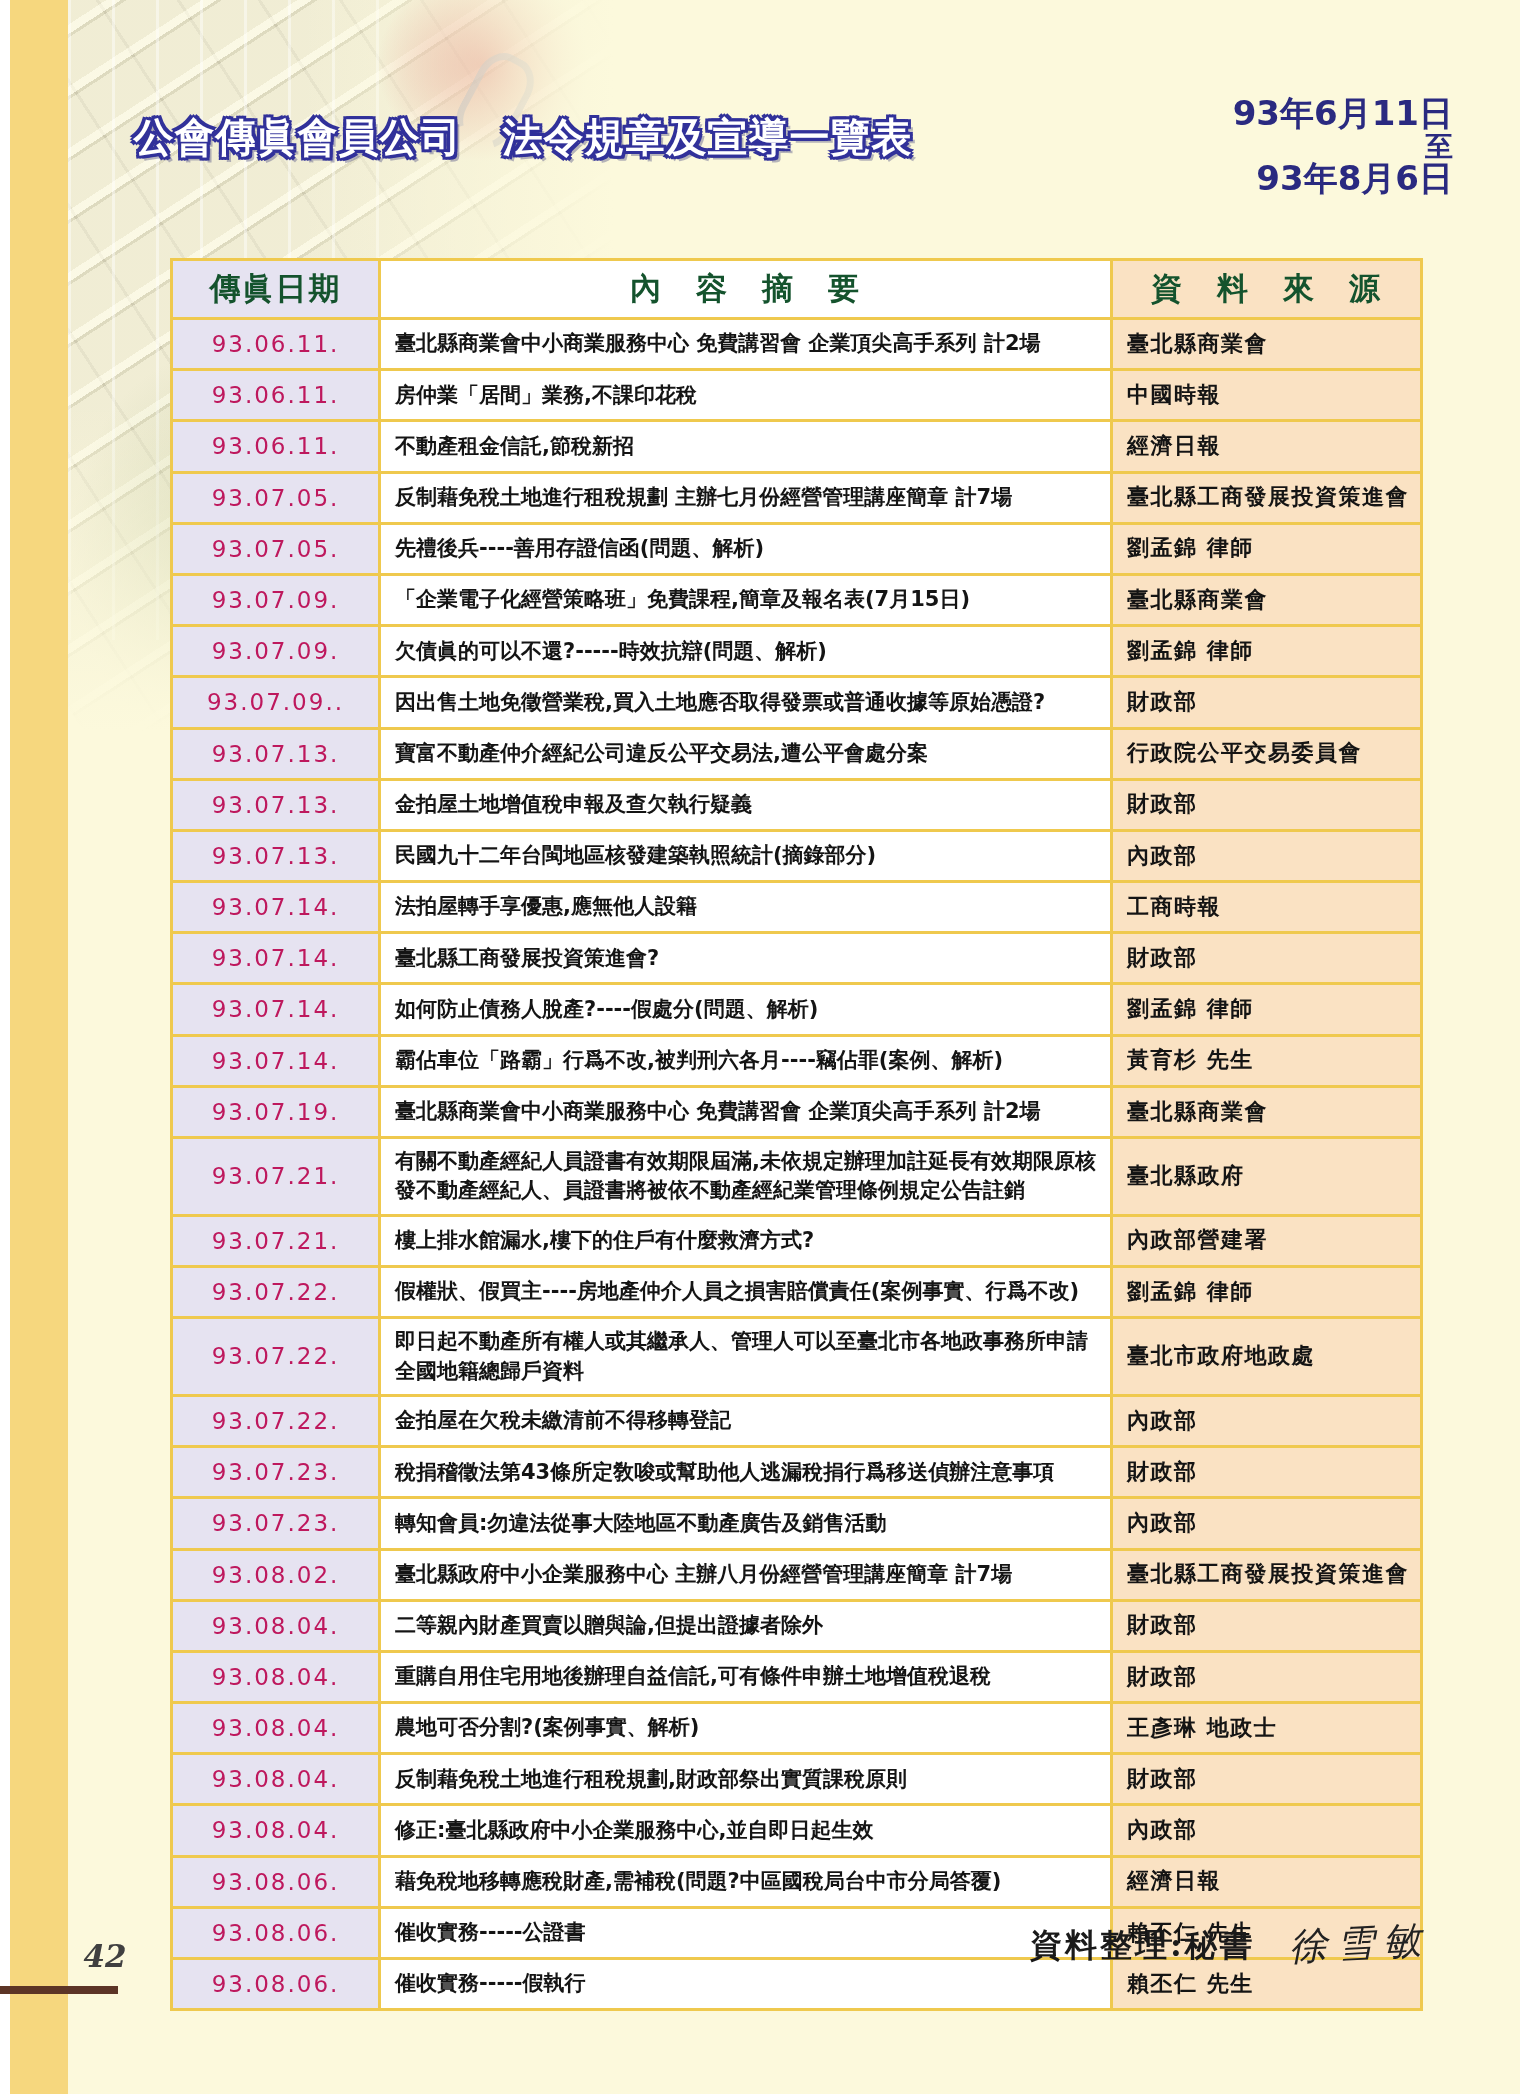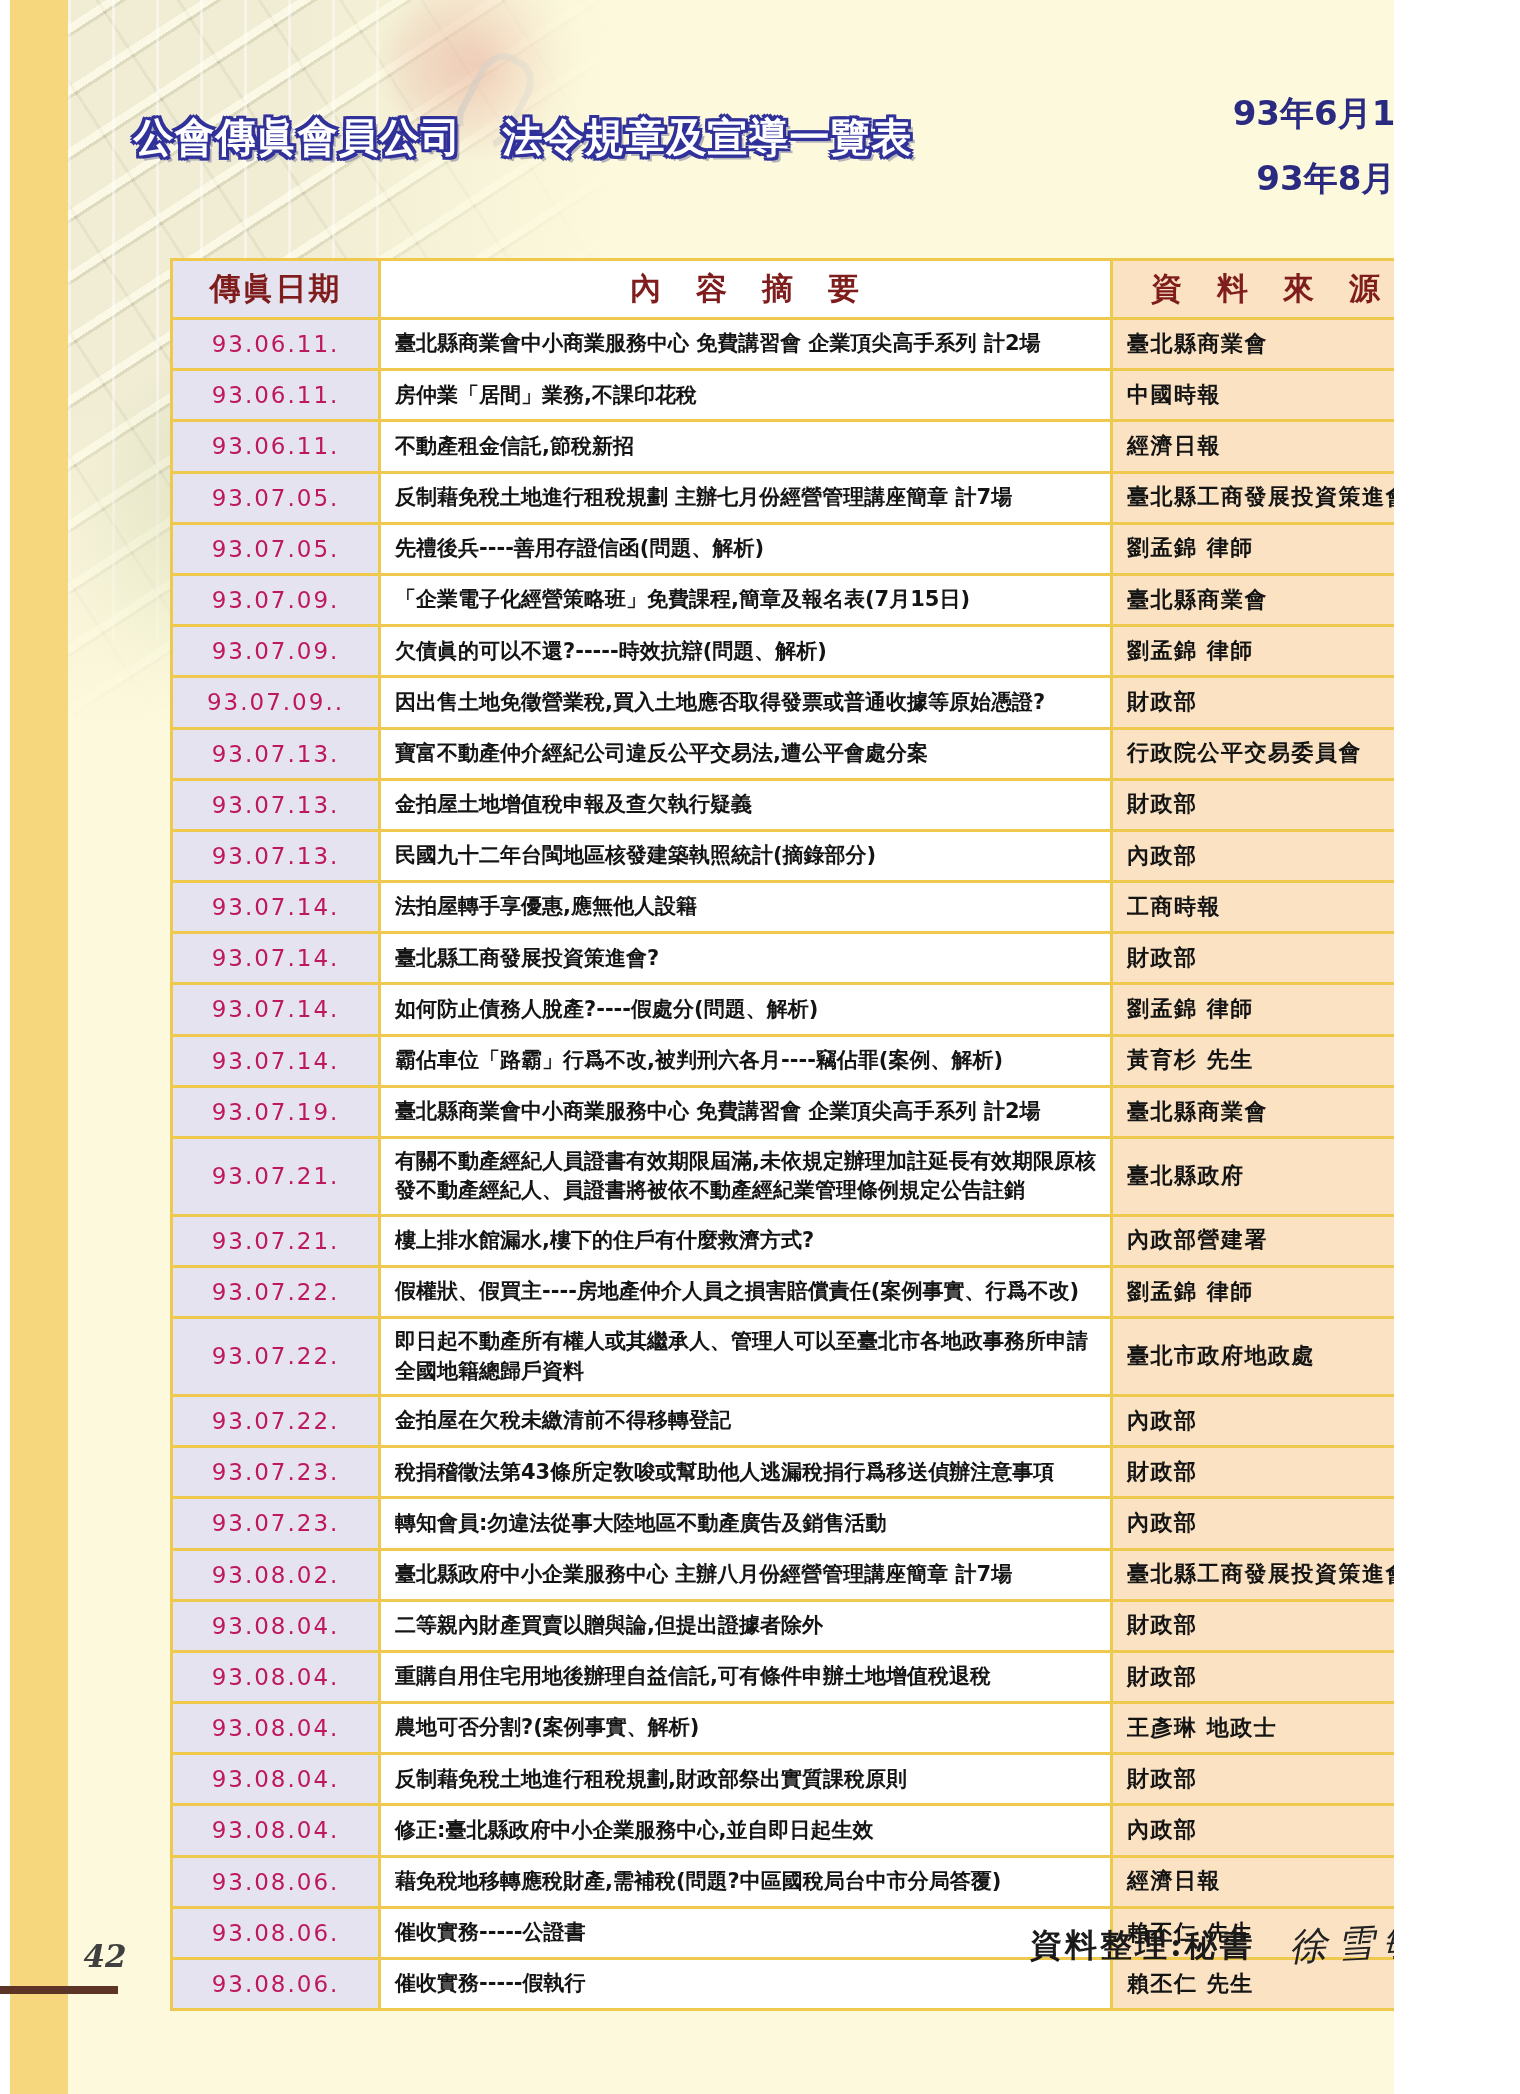--- a/index.html
+++ b/index.html
@@ -1,17 +1,17 @@
 <!DOCTYPE html>
 <html><head>
 <meta charset="utf-8">
 <style>
   html,body{margin:0;padding:0;background:#ffffff;}
   .page{
-    position:relative;width:1394px;height:2094px;overflow:hidden;
+    position:relative;width:1520px;height:2094px;overflow:hidden;
     background:#FCF9DC;
     font-family:"DejaVu Sans","Liberation Sans",sans-serif;
   }
   .edge-white{position:absolute;left:0;top:0;width:10px;height:100%;background:#ffffff;}
   .gold-strip{position:absolute;left:10px;top:0;width:58px;height:100%;background:#F6D77E;}
 
   
   .collage{position:absolute;left:68px;top:0;width:580px;height:770px;overflow:hidden;}
   .collage .keys{
     position:absolute;left:-170px;top:-190px;width:980px;height:980px;
@@ -61,21 +61,21 @@
     color:#2A2A80;font-weight:bold;z-index:3;line-height:1.05;
   }
   .daterange .d{font-size:34px;}
   .daterange .to{font-size:28px;}
 
   table.fax-table{
     position:absolute;left:170px;top:258px;width:1250px;
     border-collapse:collapse;table-layout:fixed;z-index:2;
   }
   .fax-table th,.fax-table td{border:3px solid #EFC94E;}
-  .fax-table th{height:56px;font-size:31px;font-weight:bold;color:#7f1d1d;letter-spacing:2px;padding:0;}
+  .fax-table th{height:56px;font-size:31px;font-weight:bold;color:#14532d;letter-spacing:2px;padding:0;}
   th.col-date{background:#E6E3F1;}
   th.col-summary{background:#FFFFFF;}
   th.col-source{background:#FAE2C3;}
   .fax-table td{padding:8px 14px;line-height:1.4;color:#141414;vertical-align:middle;}
   td.cell-date{background:#E6E3F1;text-align:center;font-size:23px;letter-spacing:2px;color:#be185d;}
   td.cell-summary{background:#FFFFFF;font-size:21px;font-weight:600;}
   td.cell-source{background:#FAE2C3;font-size:22px;font-weight:600;letter-spacing:1.5px;white-space:nowrap;overflow:hidden;}
 
   .footer{
     position:absolute;left:840px;top:1918px;width:590px;text-align:right;

